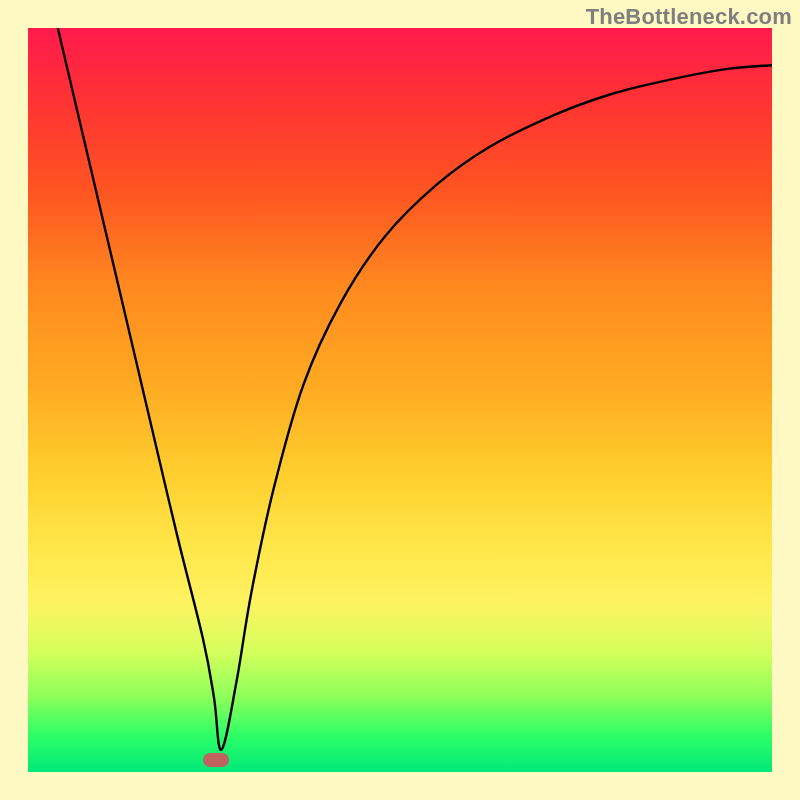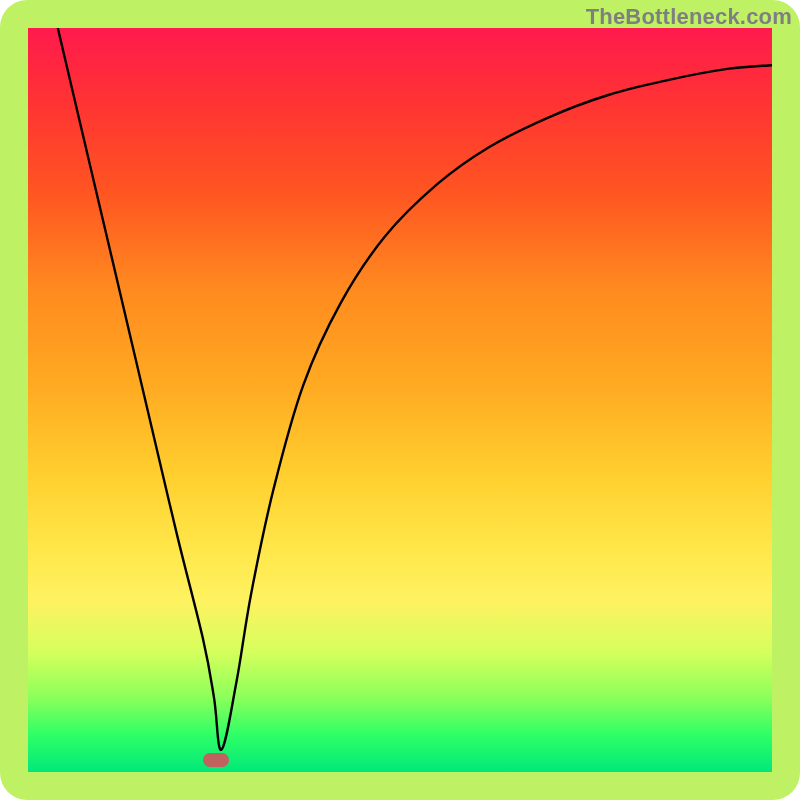--- a/index.html
+++ b/index.html
@@ -6,22 +6,21 @@
     margin: 0;
     padding: 0;
     width: 800px;
     height: 800px;
     overflow: hidden;
   }
   .wrapper {
     position: relative;
     width: 800px;
     height: 800px;
-    background: #bef264;
-    border-radius: 27px;
+    background: #fef9c3;
   }
   .plot {
     position: absolute;
     left: 28px;
     top: 28px;
     width: 744px;
     height: 744px;
     background: linear-gradient(to bottom,
       #ff1a4d 0%,
       #ff3333 10%,

